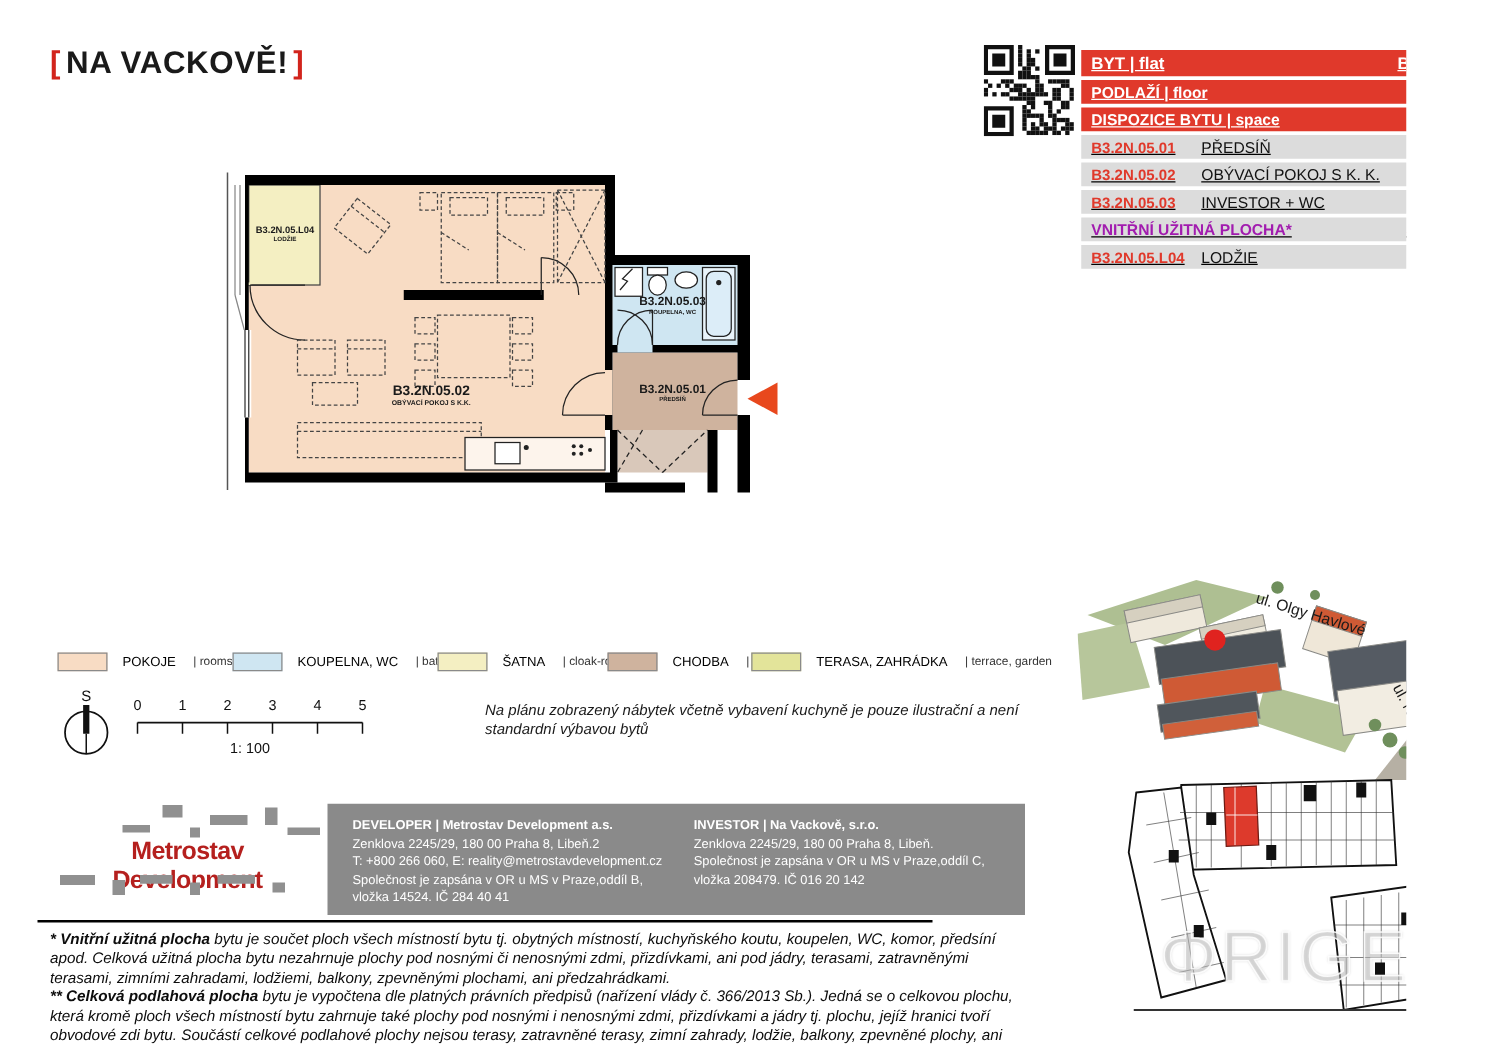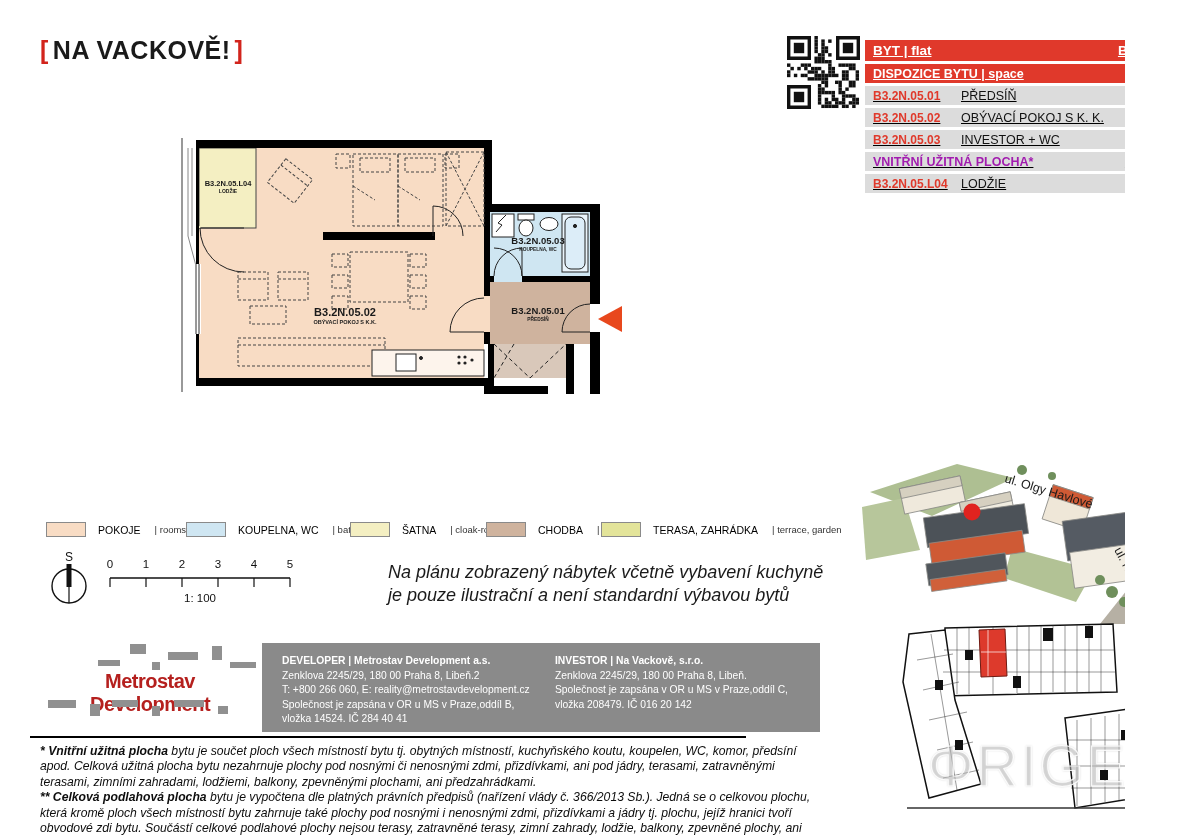--- a/index.html
+++ b/index.html
@@ -31,21 +31,21 @@
   .plan{position:absolute;left:178px;top:136px;width:445px;height:260px;}
 
   
   .legend-item{position:absolute;top:486px;display:flex;align-items:center;gap:12px;font-size:10.5px;white-space:nowrap;margin-top:36px;}
   .swatch{width:40px;height:15px;border:1px solid #8a8a8a;box-sizing:border-box;}
   .legend-sub{font-size:9.5px;color:#333;margin-left:2px;}
 
   
   .compass{position:absolute;left:46px;top:550px;width:46px;height:62px;}
   .scalebar{position:absolute;left:100px;top:556px;width:210px;height:52px;}
-  .note{position:absolute;left:388px;top:561px;width:445px;font-size:18px;font-style:italic;line-height:1.28;color:#1a1a1a;}
+  .note{position:absolute;left:388px;top:561px;width:445px;font-size:12px;font-style:italic;line-height:1.28;color:#1a1a1a;}
 
   
   .mlogo{position:absolute;left:42px;top:644px;width:216px;height:86px;}
   .mlogo .word{position:absolute;left:2px;top:26px;width:212px;text-align:center;
                color:#b5201e;font-weight:bold;font-size:20px;letter-spacing:-0.5px;}
   .mlogo .blk{position:absolute;background:#909090;}
   .infobox{position:absolute;left:262px;top:643px;width:558px;height:89px;background:#8a8a8a;}
   .infocol{position:absolute;top:11px;width:262px;color:#fff;font-size:10.3px;line-height:1.42;}
   .infocol .t{font-weight:bold;}
   .rule{position:absolute;left:30px;top:736px;width:716px;height:2px;background:#000;}
@@ -212,20 +212,24 @@
       <rect x="6.8" y="55.8" width="10.4" height="10.4"></rect>
     </g>
   </svg>
 
   <div class="unit-table">
     <div class="trow row-red first">
       <span class="grow">BYT | flat</span>
       <span>B3.2N.05</span>
     </div>
     <div class="trow row-red">
+      <span class="grow">PODLAŽÍ | floor</span>
+      <span>2.NP</span>
+    </div>
+    <div class="trow row-red">
       <span class="grow">DISPOZICE BYTU | space</span>
       <span>3 + kk</span>
     </div>
     <div class="trow row-gray">
       <span class="code">B3.2N.05.01</span>
       <span class="rname">PŘEDSÍŇ</span>
       <span class="rarea">5,73 m²</span>
     </div>
     <div class="trow row-gray">
       <span class="code">B3.2N.05.02</span>

